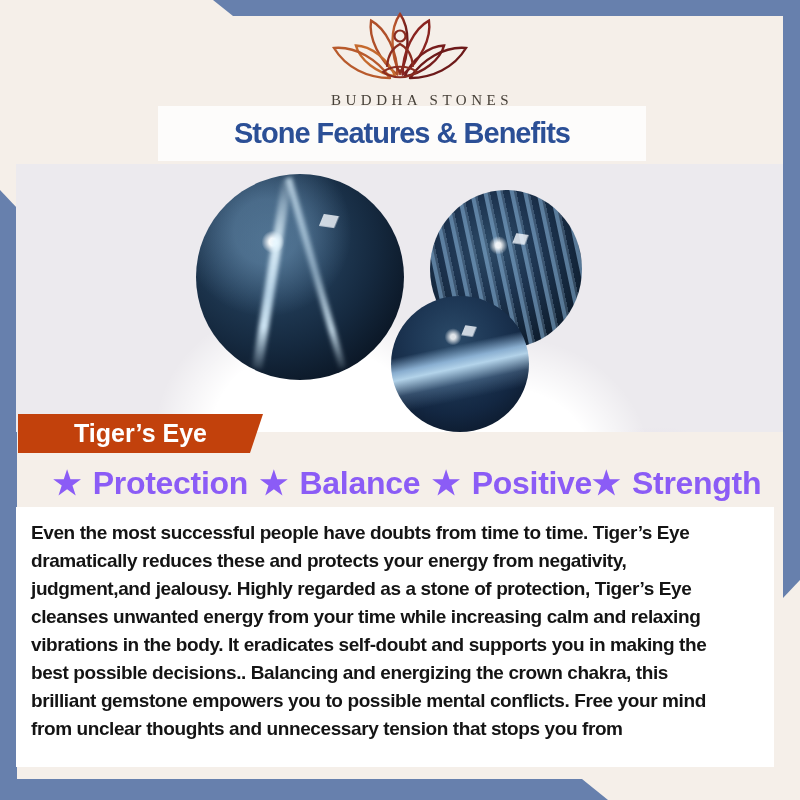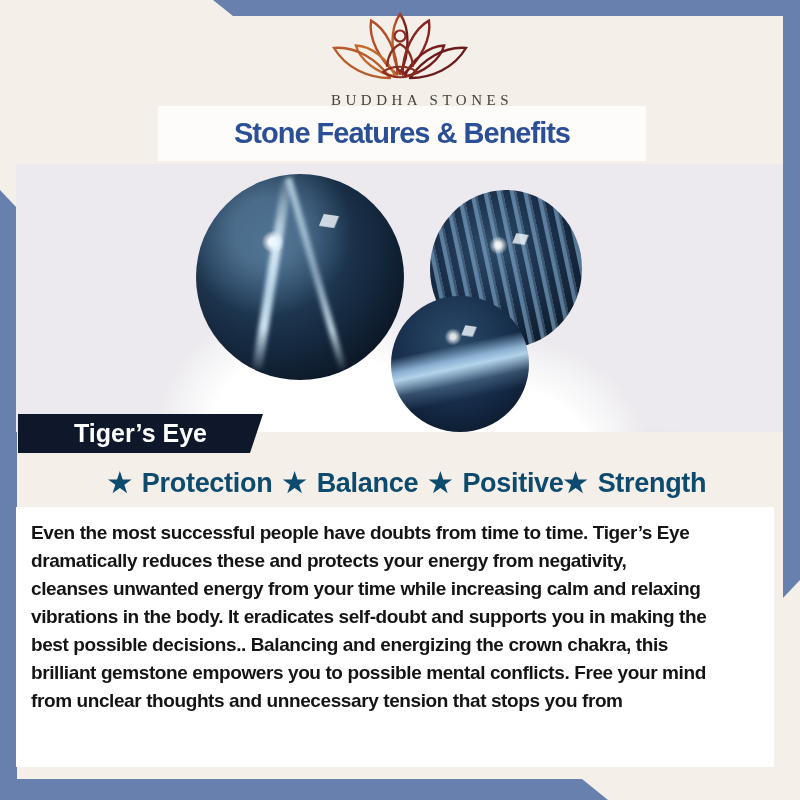--- a/index.html
+++ b/index.html
@@ -58,28 +58,28 @@
   .streak-b{left:56%;top:0;width:7px;height:96%;transform:rotate(-16deg);
     background:linear-gradient(to bottom,rgba(220,242,255,.7),rgba(205,232,250,.55) 50%,rgba(220,242,255,.85) 80%,rgba(205,235,255,.1));}
   .reflect-sq{position:absolute;background:rgba(246,250,255,.8);filter:blur(.5px);
     transform:skewX(-15deg) rotate(8deg);}
   .rs-large{left:60%;top:20%;width:16px;height:12px;}
   .rs-medium{left:55%;top:28%;width:13px;height:10px;}
   .rs-small{left:52%;top:22%;width:12px;height:10px;}
 
   
   .stone-label{position:absolute;left:18px;top:414px;width:245px;height:39px;
-    background:#0f172a;display:flex;align-items:center;justify-content:center;
+    background:#c2410c;display:flex;align-items:center;justify-content:center;
     clip-path:polygon(0 0,100% 0,calc(100% - 13px) 100%,0 100%);}
   .stone-label-text{color:#ffffff;font-size:25px;font-weight:bold;letter-spacing:0px;}
 
   
   .benefits-row{position:absolute;left:0;top:459px;width:800px;height:48px;
     display:flex;align-items:center;justify-content:center;}
-  .benefits-text{font-size:27px;font-weight:bold;color:#0c4a6e;word-spacing:3px;letter-spacing:-0.3px;margin-left:14px;}
+  .benefits-text{font-size:32px;font-weight:bold;color:#8b5cf6;word-spacing:3px;letter-spacing:-0.3px;margin-left:14px;}
 
   
   .text-panel{position:absolute;left:16px;top:507px;width:758px;height:260px;
     background:#ffffff;box-sizing:border-box;padding:12px 6px 0 15px;}
   .body-line{font-size:19px;font-weight:bold;color:#141414;line-height:28px;
     letter-spacing:-0.4px;white-space:nowrap;}
 </style>
 </head>
 <body>
 
@@ -146,20 +146,21 @@
     <div class="stone-label-text">Tiger’s Eye</div>
   </div>
 
   <div class="benefits-row">
     <div class="benefits-text">★ Protection  ★ Balance ★ Positive★ Strength</div>
   </div>
 
   <div class="text-panel">
     <div class="body-line">Even the most successful people have doubts from time to time. Tiger’s Eye</div>
     <div class="body-line">dramatically reduces these and protects your energy from negativity,</div>
+    <div class="body-line">judgment,and jealousy. Highly regarded as a stone of protection, Tiger’s Eye</div>
     <div class="body-line">cleanses unwanted energy from your time while increasing calm and relaxing</div>
     <div class="body-line">vibrations in the body. It eradicates self-doubt and supports you in making the</div>
     <div class="body-line">best possible decisions.. Balancing and energizing the crown chakra, this</div>
     <div class="body-line">brilliant gemstone empowers you to possible mental conflicts. Free your mind</div>
     <div class="body-line">from unclear thoughts and unnecessary tension that stops you from</div>
   </div>
 
 </div>
 
 </body></html>

